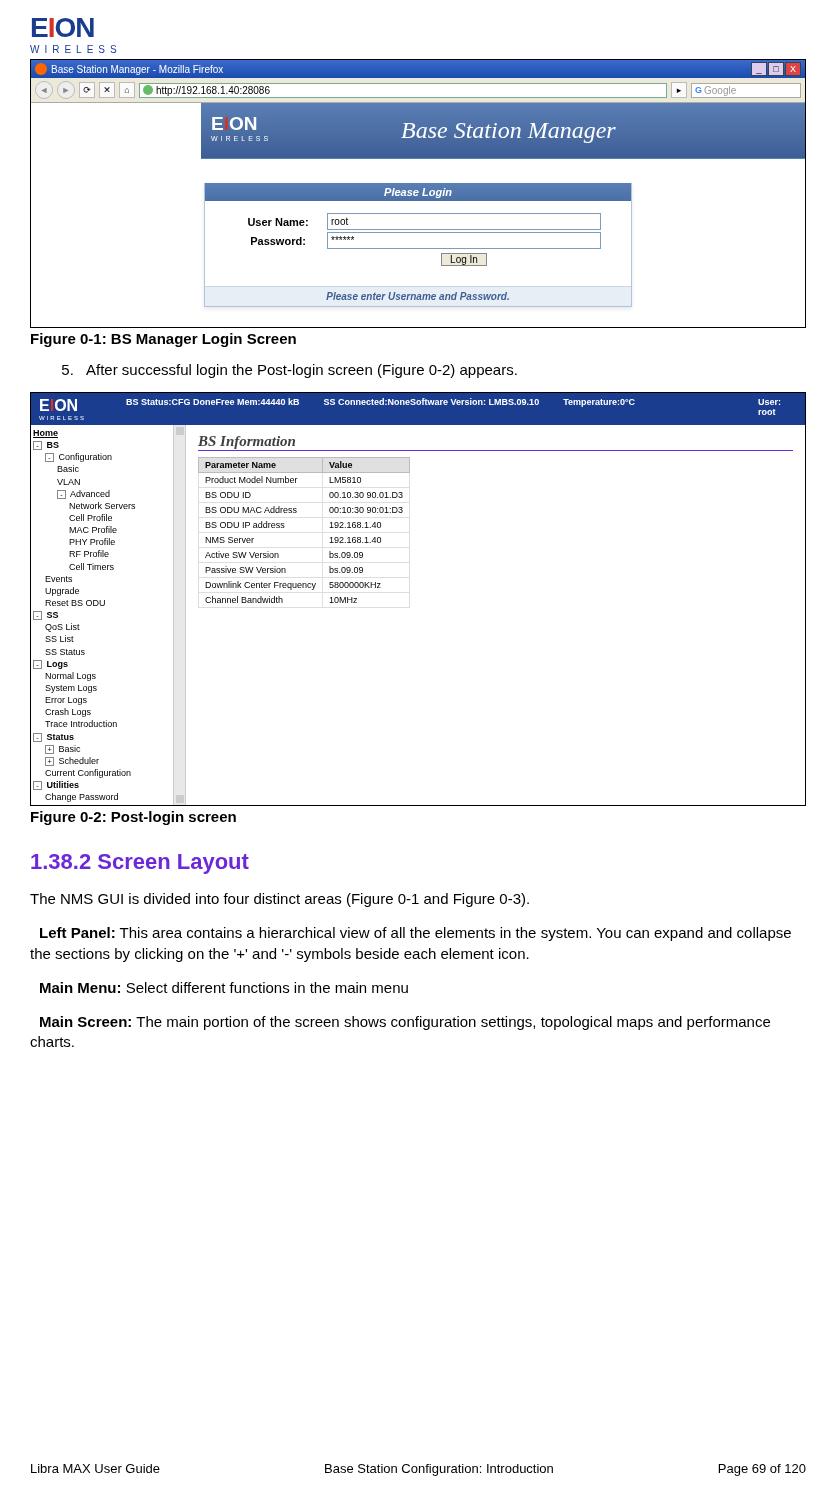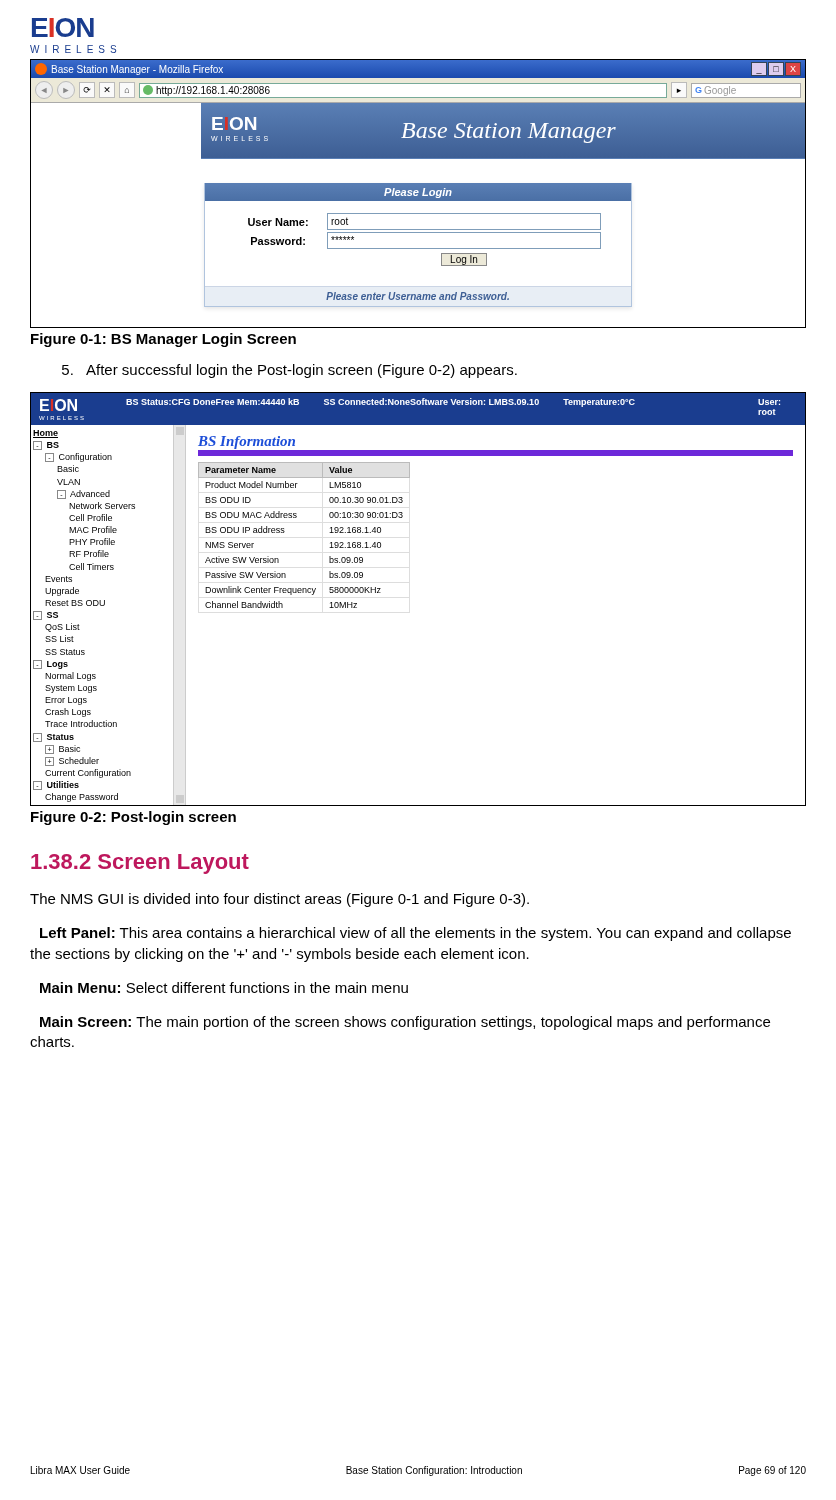--- a/index.html
+++ b/index.html
@@ -75,32 +75,32 @@
   .f2-tree .scroll::before, .f2-tree .scroll::after { content:''; position:absolute; left:2px; width:8px; height:8px; background:#ccc; }
   .f2-tree .scroll::before { top:2px; } .f2-tree .scroll::after { bottom:2px; }
   .tree-root { font-size:9px; line-height:1.35; }
   .tree-root .b { font-weight:bold; }
   .tree-root .lvl1 { padding-left:12px; }
   .tree-root .lvl2 { padding-left:24px; }
   .tree-root .lvl3 { padding-left:36px; }
   .tree-root .pm { display:inline-block; width:9px; text-align:center; border:1px solid #888; font-size:7px; line-height:7px; margin-right:2px; background:#fff;}
 
   .f2-main { flex:1; padding:8px 12px; }
-  .f2-title { font-family: Georgia, serif; font-style:italic; font-weight:bold; color:#1d4ed8; font-size:15px; border-bottom:6px solid #6d28d9; margin-bottom:6px;}
+  .f2-title { font-family: Georgia, serif; font-style:italic; font-weight:bold; color:#404040; font-size:15px; border-bottom:1px solid #6d28d9; margin-bottom:6px;}
   .f2-table { border-collapse:collapse; font-size:9px; }
   .f2-table th { background:#e0e0e0; text-align:left; padding:2px 6px; border:1px solid #bbb; font-weight:bold;}
   .f2-table td { padding:2px 6px; border:1px solid #ddd; }
 
   
-  h2.sect { color:#be185d; font-family:Arial,sans-serif; font-size:22px; margin:24px 0 14px; }
+  h2.sect { color:#6d28d9; font-family:Arial,sans-serif; font-size:22px; margin:24px 0 14px; }
   p.body { font-size:15px; margin-bottom:14px; line-height:1.35;}
   p.body .lbl { font-weight:bold; font-family:Arial,sans-serif;margin-left:9px;}
 
   
-  .footer { position:absolute; bottom:24px; left:30px; right:30px; display:flex; justify-content:space-between; font-size:10px;align-items:flex-end; }
+  .footer { position:absolute; bottom:24px; left:30px; right:30px; display:flex; justify-content:space-between; font-size:13px;align-items:flex-end; }
 </style>
 </head>
 <body>
 
 <div class="top-logo">
   <div class="logo-big"><span class="e">E</span><span class="i">I</span><span class="on">ON</span></div>
   <div class="logo-sub">WIRELESS</div>
 </div>
 
 <div class="fig1-wrap">

